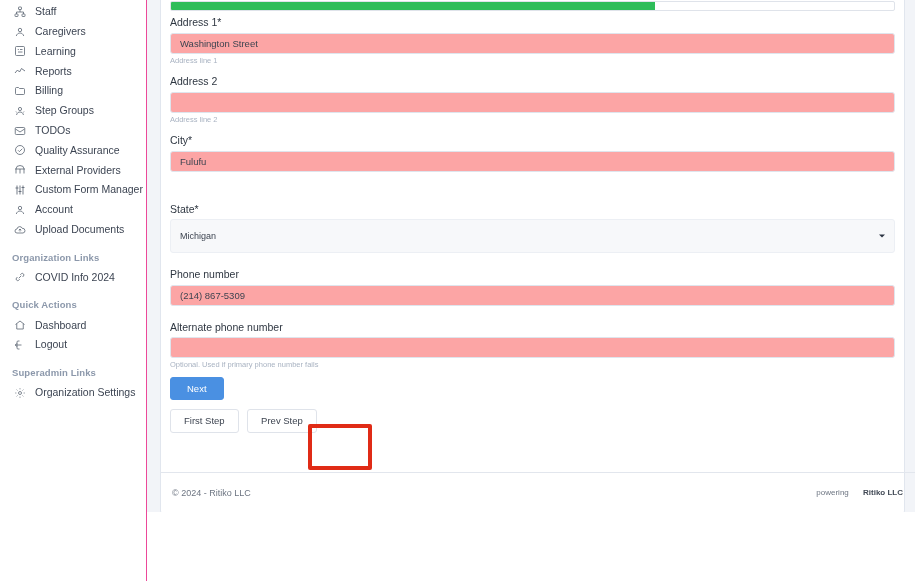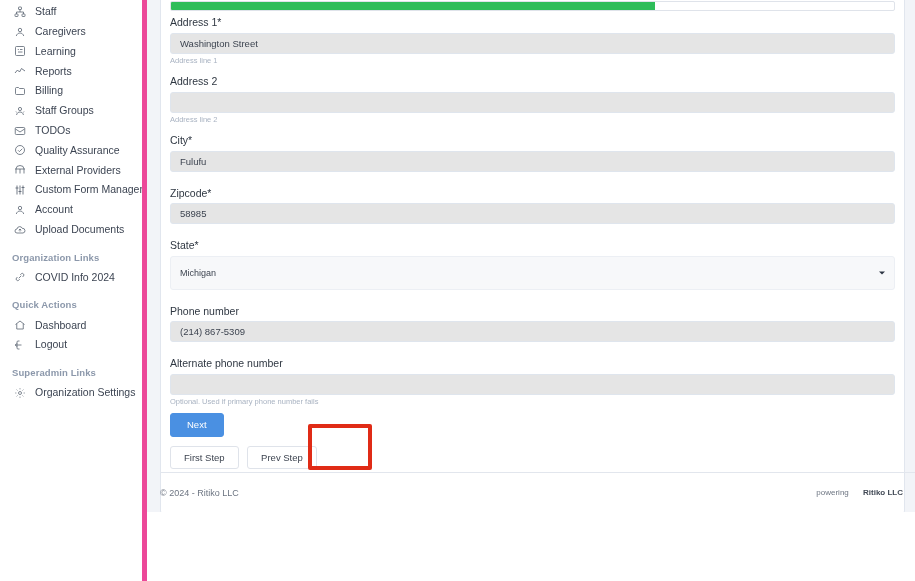--- a/index.html
+++ b/index.html
@@ -11,21 +11,21 @@
     font-family: "Liberation Sans", sans-serif;
   }
 
   #app { position: relative; width: 915px; height: 581px; display: flex; }
 
   
   .sidebar {
     width: 147px;
     height: 581px;
     background: #ffffff;
-    border-right: 5px solid #ec4899;
+    border-right: 1px solid #ec4899;
     padding-top: 2px;
     flex: 0 0 147px;
     overflow: hidden;
   }
   .nav-item {
     display: flex;
     align-items: center;
     height: 19.8px;
     padding-left: 14px;
     gap: 9px;
@@ -104,21 +104,21 @@
     color: #2f3742;
     margin-bottom: 5px;
     line-height: 1;
   }
 
   .finput {
     width: 100%;
     height: 21px;
     border: 1px solid #dfe5ed;
     border-radius: 3px;
-    background: #e5e5e5;
+    background: #fca5a5;
     font-size: 9.5px;
     color: #3d4450;
     padding: 0 9px;
     font-family: "Liberation Sans", sans-serif;
     outline: none;
     display: block;
   }
   .finput::placeholder { color: #b4bcc8; }
 
   .fselect {
@@ -208,21 +208,21 @@
   .footer-inner {
     position: relative;
     height: 100%;
     display: flex;
     align-items: center;
     padding: 0 10px 0 0;
   }
   .footer-left {
     font-size: 9px;
     color: #6d7582;
-    margin-left: 0px;
+    margin-left: 12px;
   }
   .footer-right {
     position: absolute;
     right: 12px;
     font-size: 8px;
     color: #6d7582;
   }
   .footer-right b { font-weight: 700; color: #414955; margin-left: 12px; }
 </style>
 </head>
@@ -284,21 +284,21 @@
     </div>
 
     <div class="nav-item">
       <span class="nav-icon">
         <svg width="12" height="12" viewBox="0 0 24 24" fill="none" stroke="currentColor" stroke-width="1.6">
           <circle cx="12" cy="8" r="3.2"></circle>
             <path d="M5 20c1-4 3.8-6 7-6s6 2 7 6"></path>
             <path d="M4 13l1.5 2M20 13l-1.5 2"></path>
         </svg>
       </span>
-      <span class="nav-label">Staff Groups</span>
+      <span class="nav-label">Step Groups</span>
     </div>
 
     <div class="nav-item">
       <span class="nav-icon">
         <svg width="12" height="12" viewBox="0 0 24 24" fill="none" stroke="currentColor" stroke-width="1.6">
           <rect x="2.5" y="5" width="19" height="14" rx="2"></rect>
             <path d="M3 8l9 6 9-6"></path>
         </svg>
       </span>
       <span class="nav-label">TODOs</span>
@@ -422,24 +422,20 @@
 
         <div class="gap-sm"></div>
 
         <div class="field">
           <div class="flabel">City*</div>
           <input class="finput" type="text" value="Fulufu" style="">
         </div>
 
         <div class="gap-md"></div>
 
-        <div class="field">
-          <div class="flabel">Zipcode*</div>
-          <input class="finput" type="text" value="58985" style="">
-        </div>
 
         <div class="gap-md"></div>
 
         <div class="field">
           <div class="flabel">State*</div>
           <div class="fselect">
             <span>Michigan</span>
             <span class="caret"></span>
           </div>
         </div>

